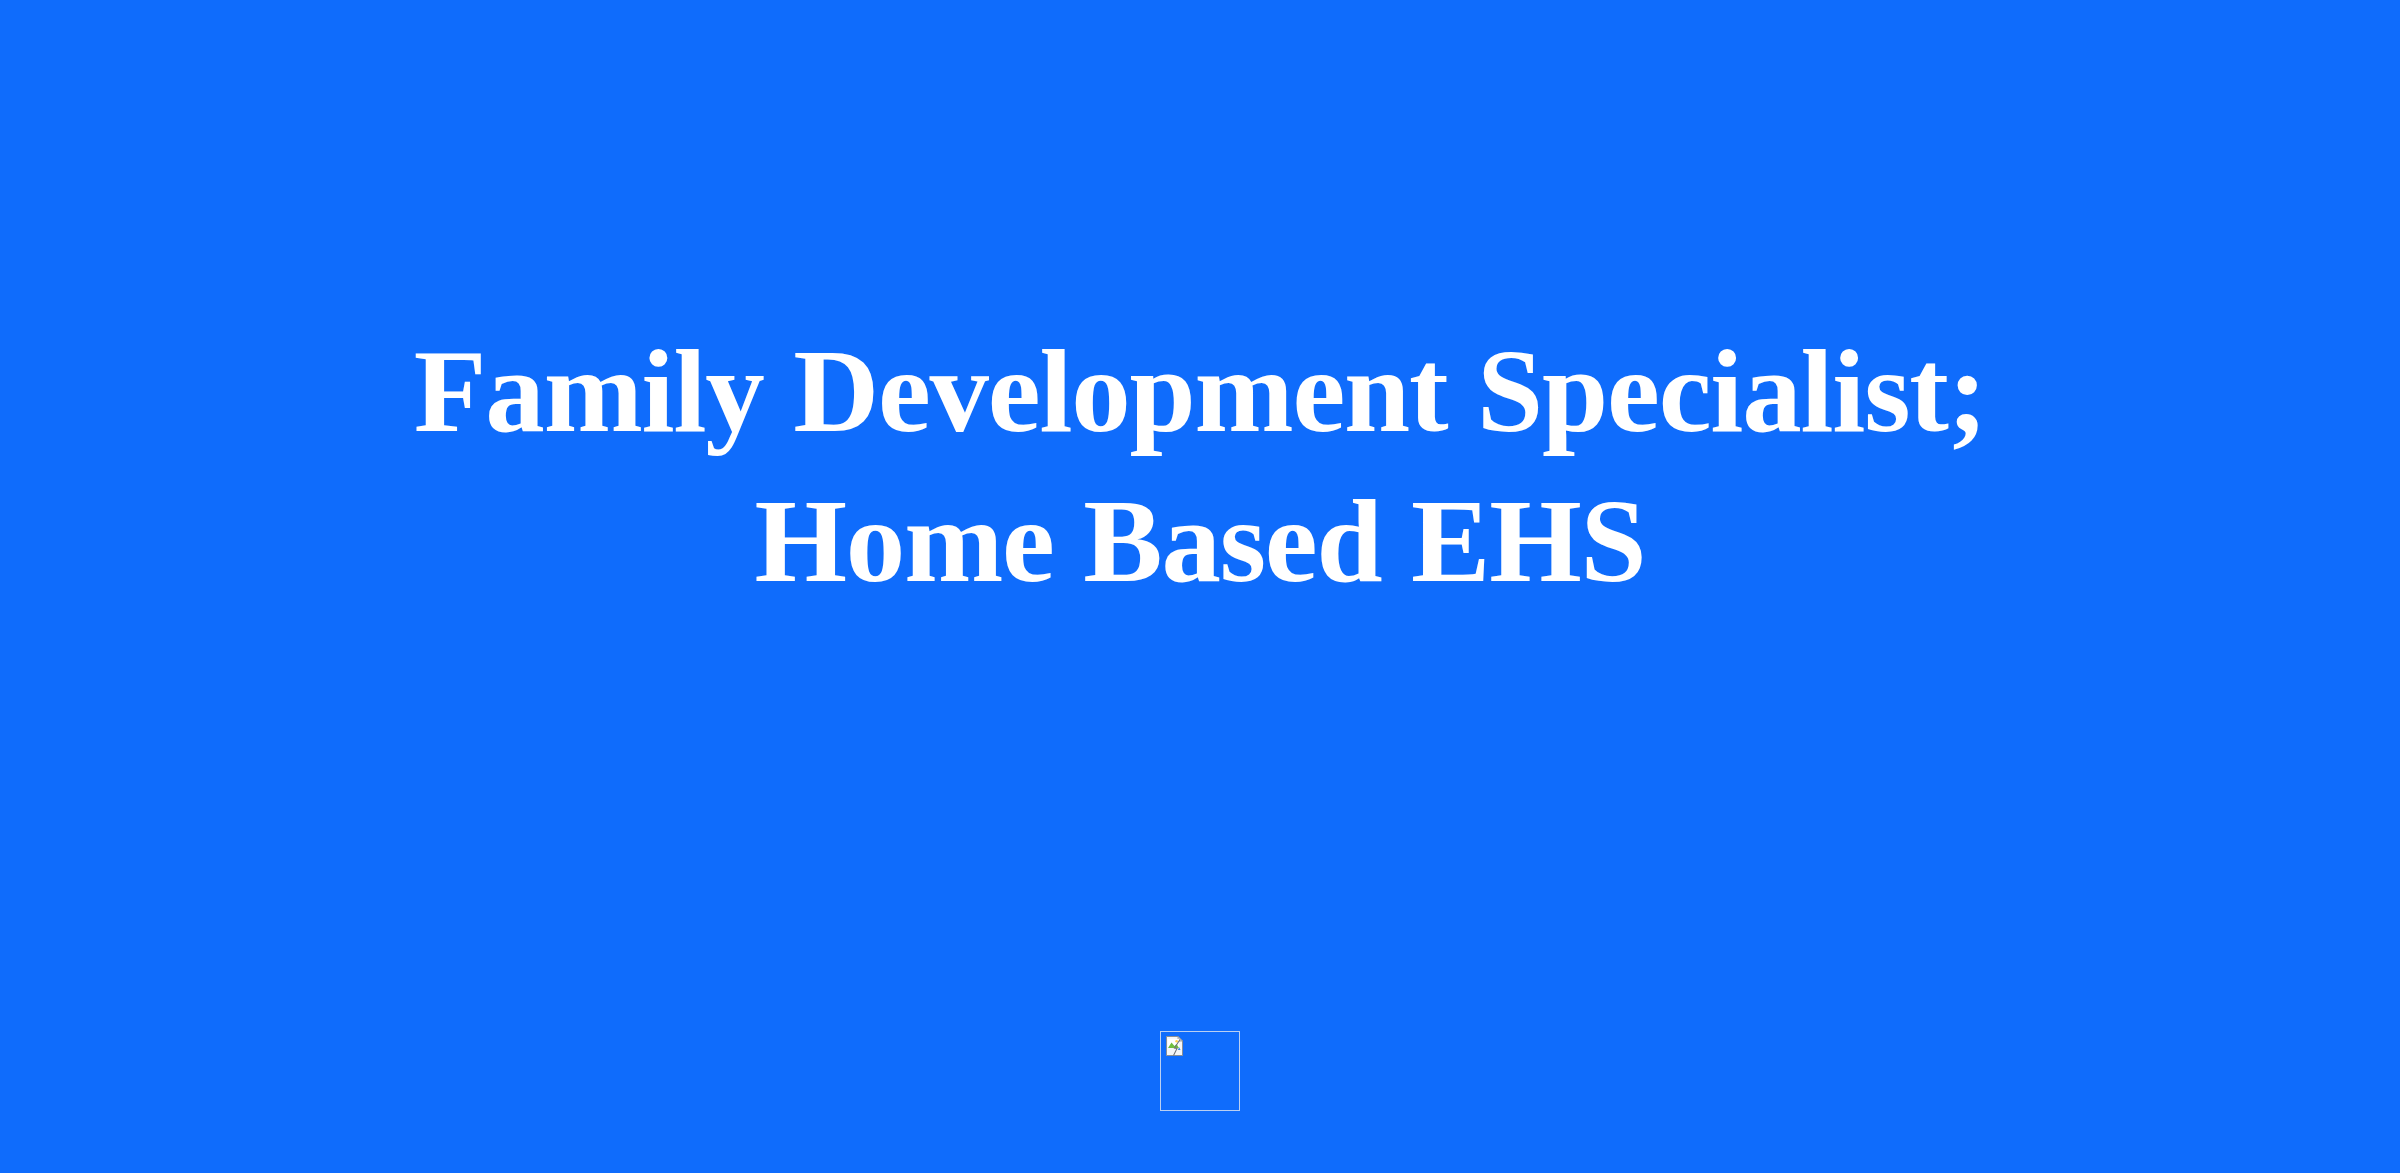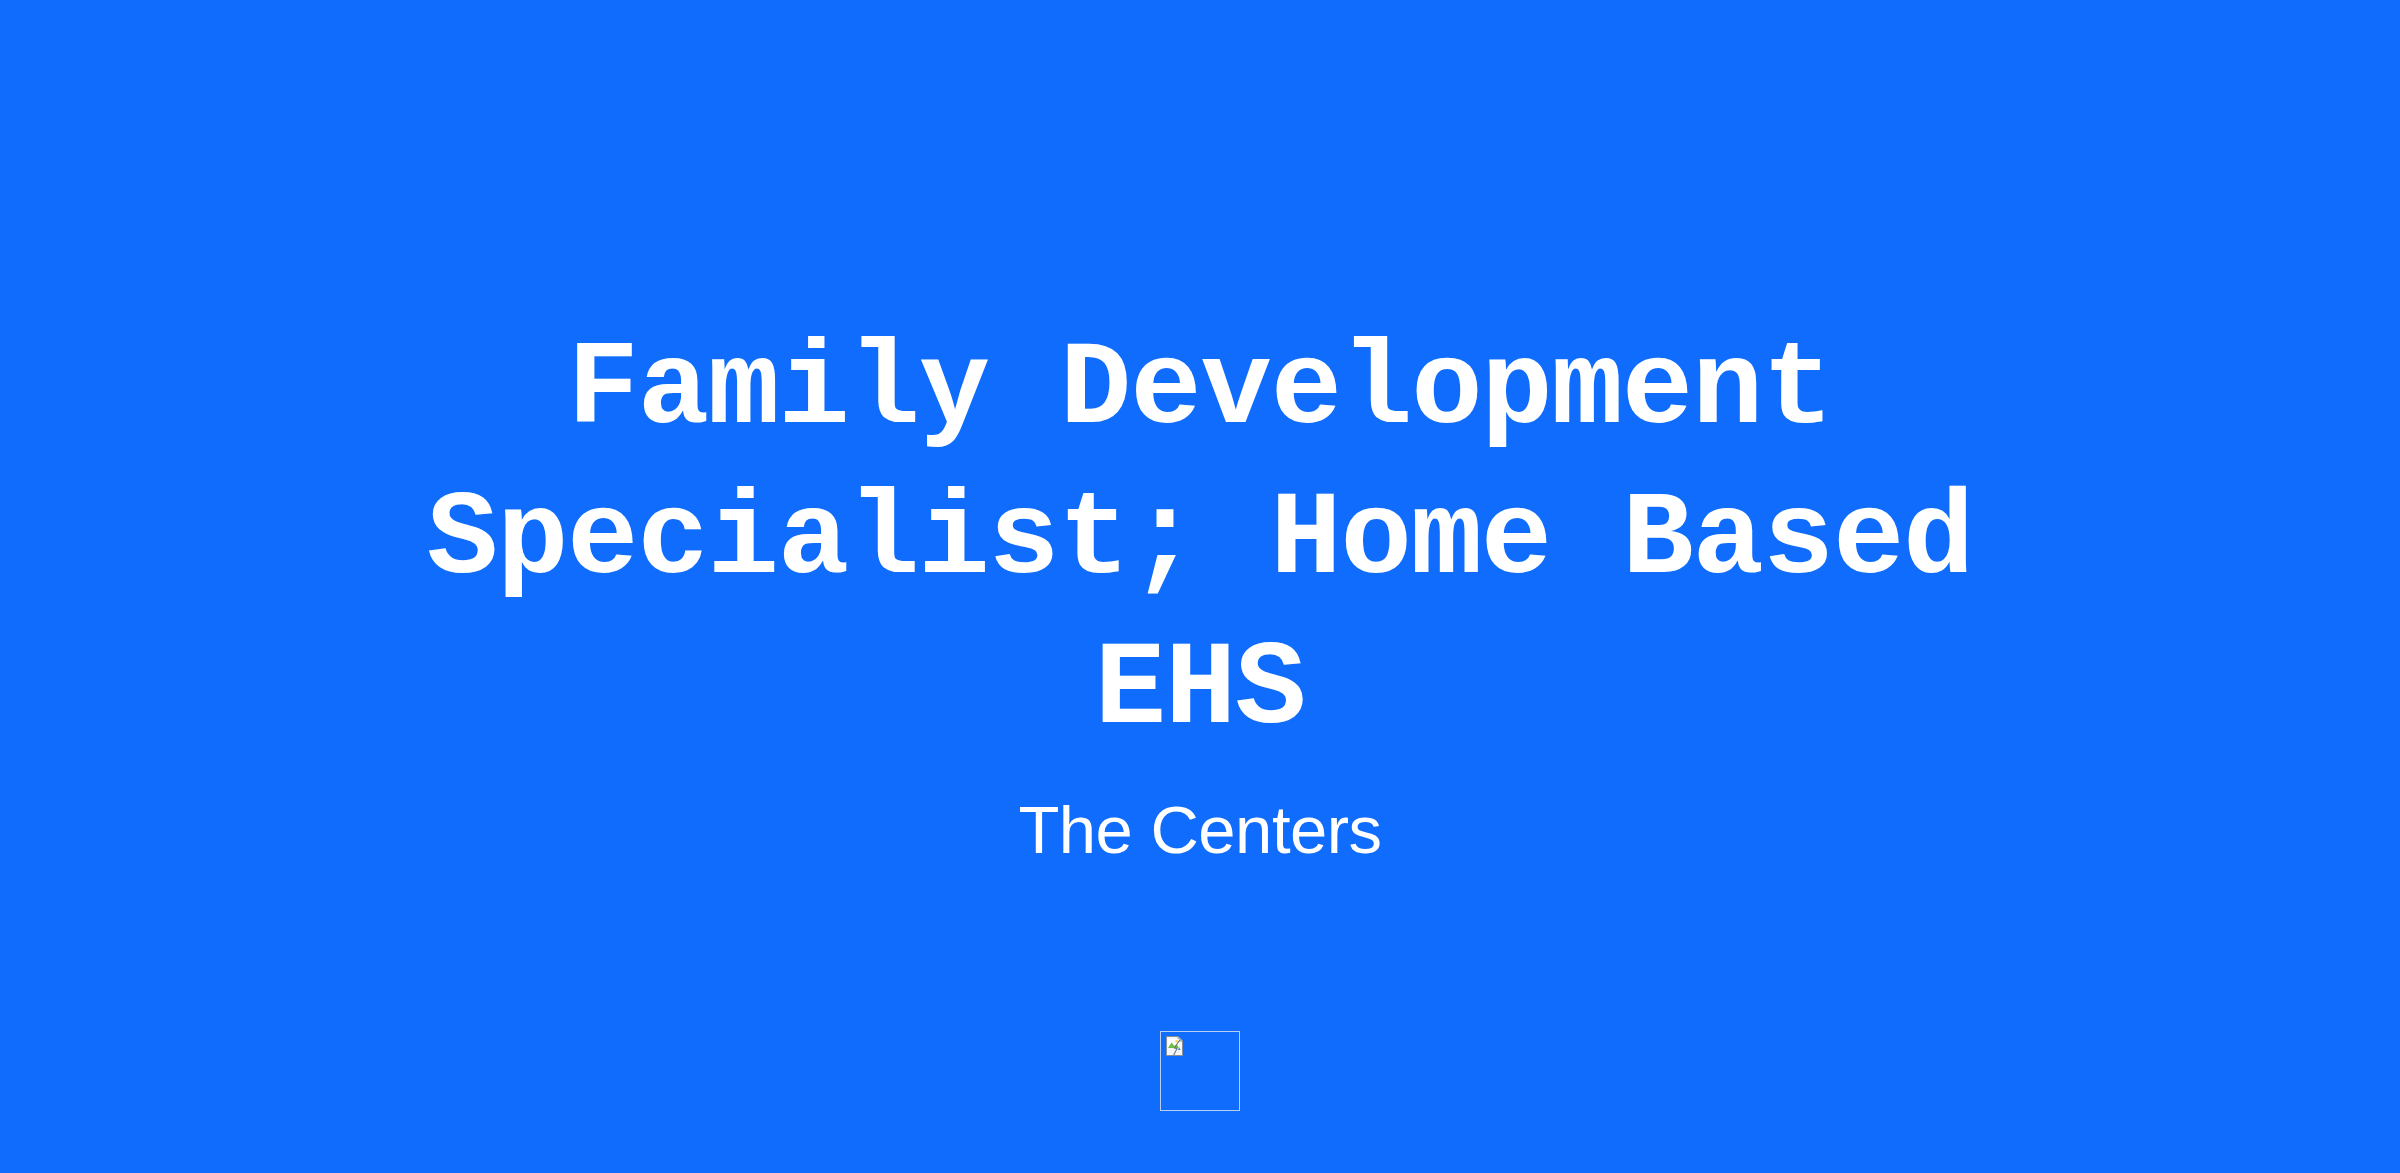--- a/index.html
+++ b/index.html
@@ -32,21 +32,21 @@
     flex-direction: column;
     align-items: center;
   }
 
   .job-title {
     display: block;
     width: 1760px;
     margin: 0;
     text-align: center;
     color: #ffffff;
-    font-family: Liberation Mono, monospace;
+    font-family: Liberation Serif, serif;
     font-size: 119px;
     line-height: 150px;
     font-weight: bold;
     letter-spacing: -1.2px;
     word-spacing: 1px;
   }
 
   .org-name {
     display: block;
     width: 1760px;
@@ -84,21 +84,20 @@
 </style>
 </head>
 <body>
 
 <div class="slide">
 
   <div class="hero">
 
     <h1 class="job-title">Family Development Specialist; Home Based EHS</h1>
 
-    <h2 class="org-name">The Centers</h2>
 
   </div>
 
   <div class="logo-slot">
     <svg class="broken-image-icon" viewBox="0 0 22 22" xmlns="http://www.w3.org/2000/svg">
 
       <path d="M2.5 1.5 H14 L18.5 6 V20.5 H2.5 Z" fill="#f4f6f8" stroke="#8a8f96" stroke-width="1"></path>
 
       <path d="M14 1.5 L18.5 6 H14 Z" fill="#d4d9de" stroke="#8a8f96" stroke-width="0.8"></path>
 

